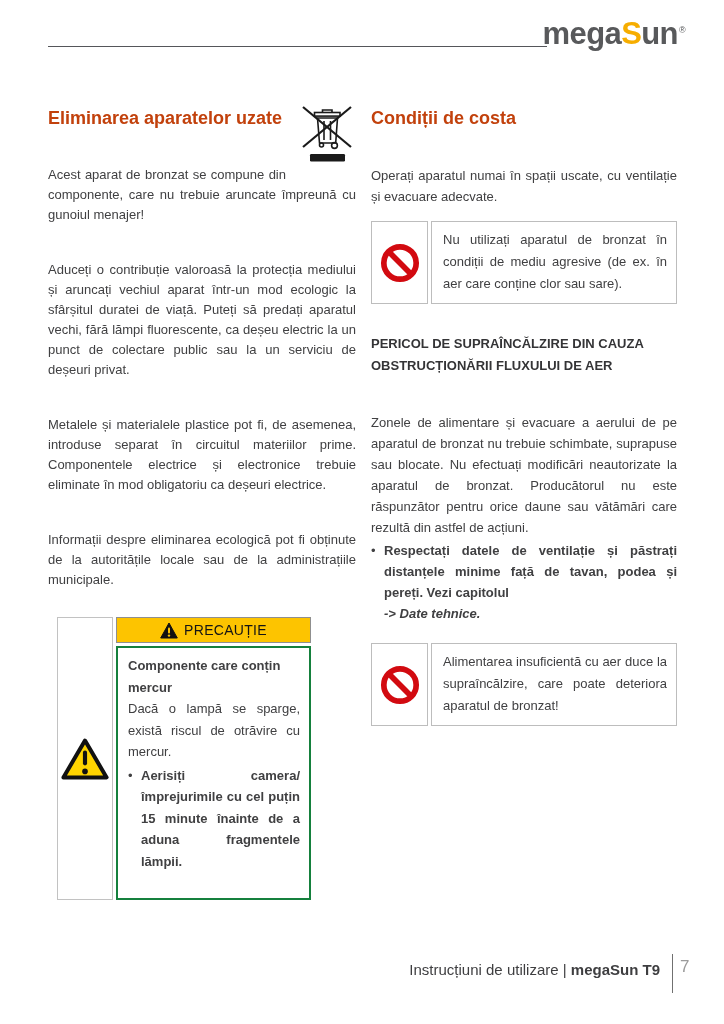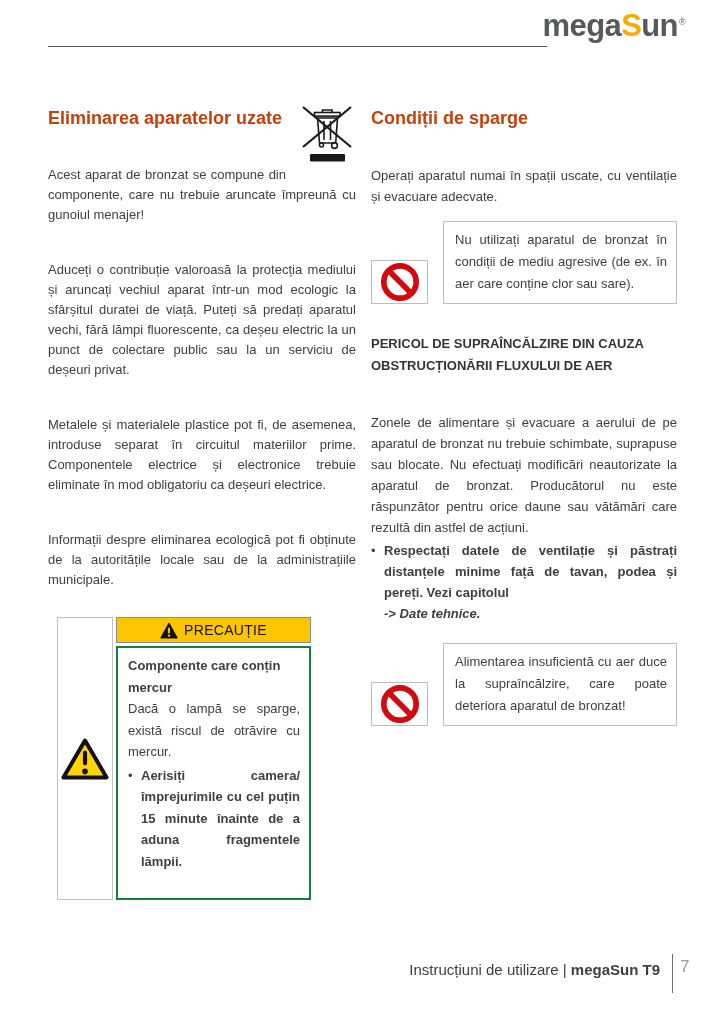--- a/index.html
+++ b/index.html
@@ -12,21 +12,21 @@
     color:#404042;
     overflow:hidden;
   }
 
   
   .header-rule {
     position:absolute; left:48px; top:46px;
     width:499px; height:1px; background:#55565a;
   }
   .logo {
-    position:absolute; top:4px; right:39px;
+    position:absolute; top:12px; right:39px;
     font-size:31px; font-weight:600; letter-spacing:-0.6px;
     color:#58595b; line-height:36px;text-align:center;
   }
   .logo .accent { color:#f6ad00; }
   .logo .reg { font-size:9px; font-weight:400; vertical-align:super; margin-left:1px; }
 
   
   .col { position:absolute; top:106px; }
   .col-left  { left:48px;  width:308px; }
   .col-right { left:371px; width:306px; }
@@ -42,21 +42,21 @@
 
   
   .weee-float {
     float:right; width:62px; height:66px;
     margin:-4px 0 2px 8px;
     display:flex; align-items:flex-start; justify-content:flex-end;
   }
 
   
   .notice {
-    display:flex; gap:15px; margin-top:14px;align-items:flex-end;
+    display:flex; gap:3px; margin-top:14px;
   }
   .notice .icon-cell {
     width:57px; border:1px solid #bdbdbd; background:#fff;
     display:flex; align-items:center; justify-content:center; flex:0 0 57px;
   }
   .notice .text-cell {
     flex:1; border:1px solid #bdbdbd; background:#fff;
     padding:7px 9px 8px 11px;
     font-size:13px; line-height:22px; text-align:justify;
   }
@@ -169,21 +169,21 @@
           <div class="bullet-row">
             <span class="marker">•</span>
             <span class="btext">Aerisiți camera/împrejurimile cu cel puțin 15 minute înainte de a aduna fragmentele lămpii.</span>
           </div>
         </div>
       </div>
     </div>
   </div>
 
   <div class="col col-right">
-    <h1 class="sect">Condiții de sparge</h1>
+    <h1 class="sect">Condiții de costa</h1>
     <p class="body">Operați aparatul numai în spații uscate, cu ventilație și evacuare adecvate.</p>
 
     <div class="notice">
       <div class="icon-cell">
         <svg width="42" height="42" viewBox="0 0 48 48">
           <circle cx="24" cy="24" r="18.5" fill="#ffffff" stroke="#d20a10" stroke-width="6.5"></circle>
           <line x1="11.5" y1="11.5" x2="36.5" y2="36.5" stroke="#d20a10" stroke-width="6.5"></line>
         </svg>
       </div>
       <div class="text-cell">Nu utilizați aparatul de bronzat în condiții de mediu agresive (de ex. în aer care conține clor sau sare).</div>

